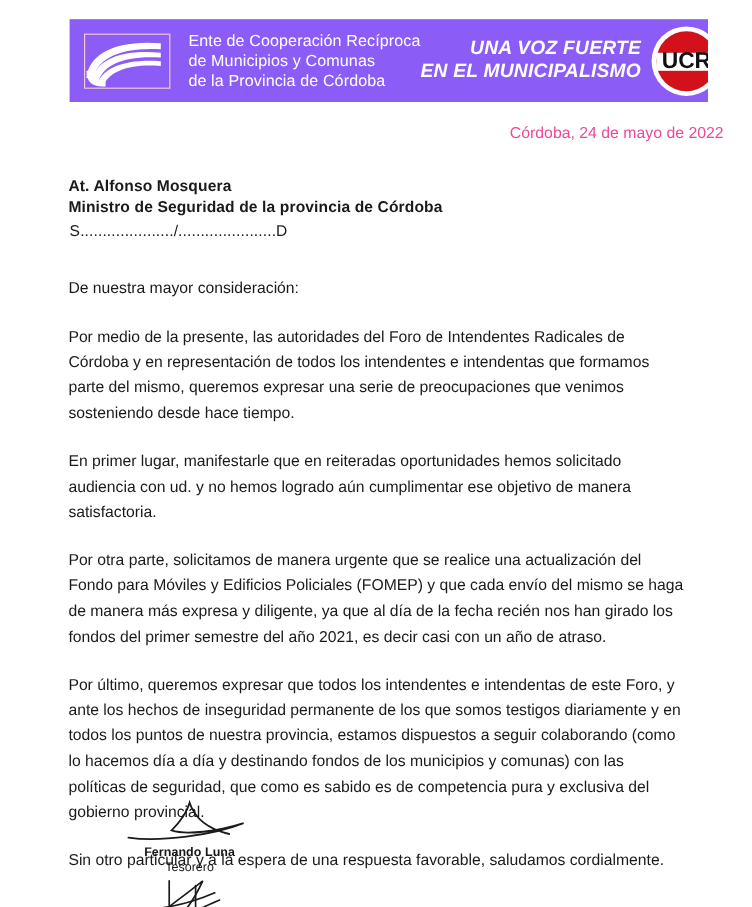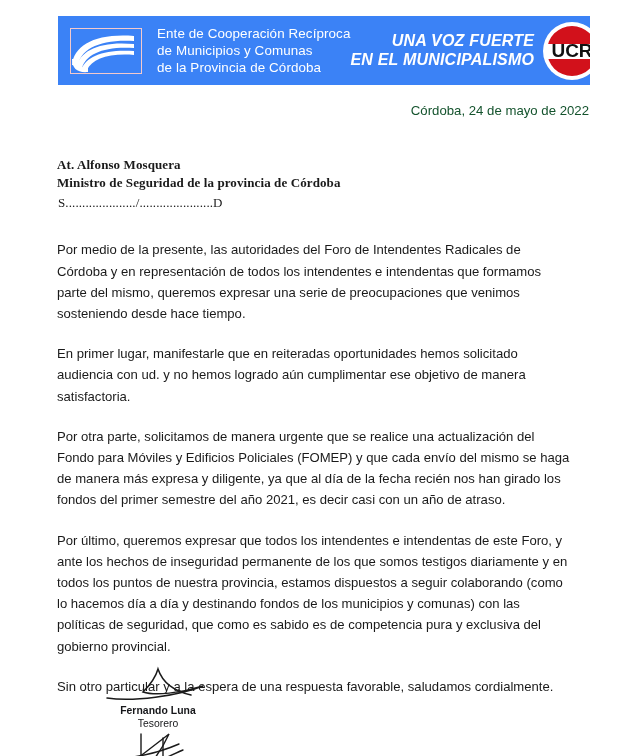--- a/index.html
+++ b/index.html
@@ -17,21 +17,21 @@
     position: relative;
   }
 
   
   .letterhead {
     position: absolute;
     left: 58px;
     top: 16px;
     width: 532px;
     height: 69px;
-    background: #3b82f6;
+    background: #8b5cf6;
     display: flex;
     align-items: center;
     overflow: hidden;
   }
 
   .emblem {
     flex: 0 0 auto;
     width: 84px;
     height: 52px;
     margin-left: 6px;
@@ -84,32 +84,31 @@
   
   .page {
     position: absolute;
     left: 0;
     top: 85px;
     width: 627px;
   }
 
   .date-line {
     text-align: right;
-    padding-right: 38px;
+    padding-right: 24px;
     margin-top: 18px;
     font-size: 13.2px;
-    color: #14532d;
+    color: #ec4899;
   }
 
   .addressee {
-    margin-top: 38px;
+    margin-top: 28px;
     padding-left: 57px;
     font-size: 13px;
     line-height: 1.42;
-    font-family: Liberation Serif, serif;
   }
   .addressee .bold-line {
     font-weight: bold;
     letter-spacing: .1px;
   }
   .addressee .sd-line {
     font-weight: normal;
     margin-top: 1px;
     padding-left: 1px;
     letter-spacing: .1px;
@@ -209,20 +208,21 @@
 
   <div class="date-line">Córdoba, 24 de mayo de 2022</div>
 
   <div class="addressee">
     <div class="bold-line">At. Alfonso Mosquera</div>
     <div class="bold-line">Ministro de Seguridad de la provincia de Córdoba</div>
     <div class="sd-line">S...................../......................D</div>
   </div>
 
   <div class="body-text">
+    <p class="salutation">De nuestra mayor consideración:</p>
     <p>Por medio de la presente, las autoridades del Foro de Intendentes Radicales de Córdoba y en representación de todos los intendentes e intendentas que formamos parte del mismo, queremos expresar una serie de preocupaciones que venimos sosteniendo desde hace tiempo.</p>
     <p>En primer lugar, manifestarle que en reiteradas oportunidades hemos solicitado audiencia con ud. y no hemos logrado aún cumplimentar ese objetivo de manera satisfactoria.</p>
     <p>Por otra parte, solicitamos de manera urgente que se realice una actualización del Fondo para Móviles y Edificios Policiales (FOMEP) y que cada envío del mismo se haga de manera más expresa y diligente, ya que al día de la fecha recién nos han girado los fondos del primer semestre del año 2021, es decir casi con un año de atraso.</p>
     <p>Por último, queremos expresar que todos los intendentes e intendentas de este Foro, y ante los hechos de inseguridad permanente de los que somos testigos diariamente y en todos los puntos de nuestra provincia, estamos dispuestos a seguir colaborando (como lo hacemos día a día y destinando fondos de los municipios y comunas) con las políticas de seguridad, que como es sabido es de competencia pura y exclusiva del gobierno provincial.</p>
     <p>Sin otro particular y a la espera de una respuesta favorable, saludamos cordialmente.</p>
   </div>
 </div>
 
 <div class="signatures">
 

